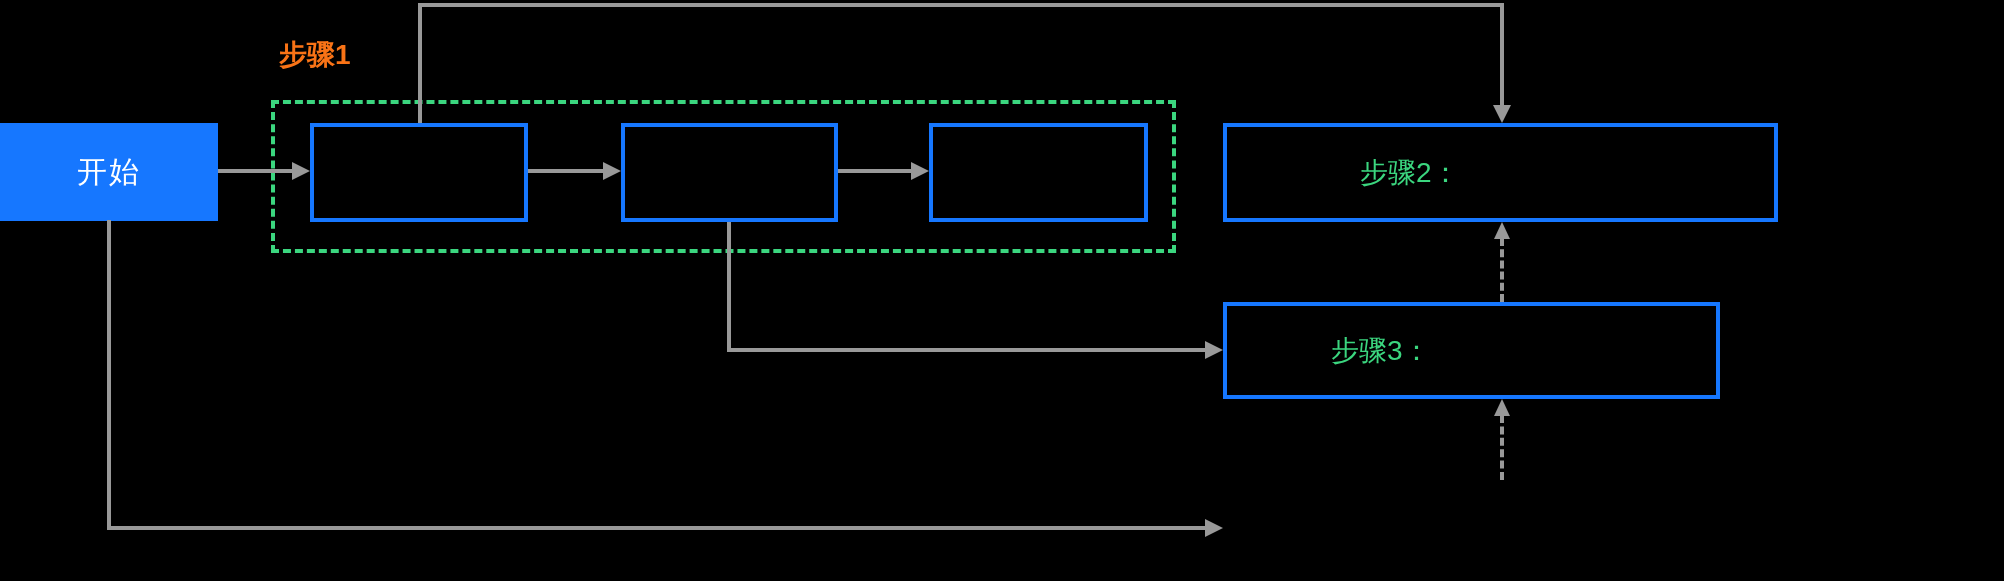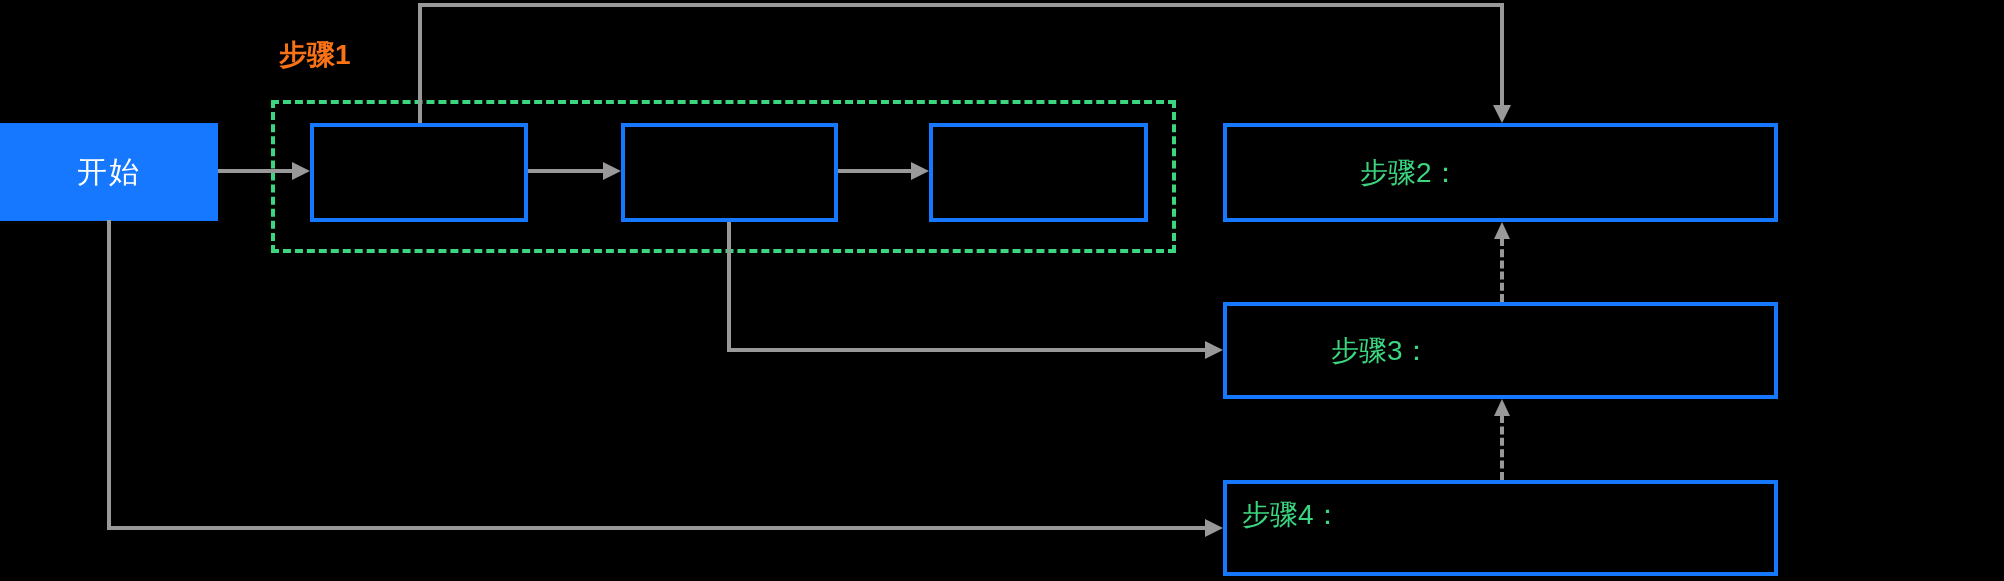--- a/index.html
+++ b/index.html
@@ -60,21 +60,21 @@
     border-bottom:17px solid #999999;}
 
   
   .start-node{left:0;top:123px;width:218px;height:98px;}
   .group{left:271px;top:100px;width:905px;height:153px;}
   .group-label{left:279px;top:36px;}
   .box1{left:310px;top:123px;width:218px;height:99px;}
   .box2{left:621px;top:123px;width:217px;height:99px;}
   .box3{left:929px;top:123px;width:219px;height:99px;}
   .step2{left:1223px;top:123px;width:555px;height:99px;}
-  .step3{left:1223px;top:302px;width:555px;height:97px;}
+  .step3{left:1223px;top:302px;width:497px;height:97px;}
   .step4{left:1223px;top:480px;width:555px;height:96px;}
   .step2 .step-label{left:133px;top:50%;transform:translateY(-50%);}
   .step3 .step-label{left:104px;top:50%;transform:translateY(-50%);}
   .step4 .step-label{left:15px;top:12px;}
 
   
   .cA-line{left:218px;top:169px;width:76px;}
   .cA-head{left:292px;top:162px;}
   
   .cB-line{left:528px;top:169px;width:77px;}
@@ -123,23 +123,20 @@
   <div class="node box3">
     <span></span>
   </div>
 
   <div class="node step2">
     <span class="step-label">步骤2：</span>
   </div>
   <div class="node step3">
     <span class="step-label">步骤3：</span>
   </div>
-  <div class="node step4">
-    <span class="step-label">步骤4：</span>
-  </div>
 
   <div class="hline cA-line"></div>
   <div class="arr-right cA-head"></div>
 
   <div class="hline cB-line"></div>
   <div class="arr-right cB-head"></div>
 
   <div class="hline cC-line"></div>
   <div class="arr-right cC-head"></div>
 

